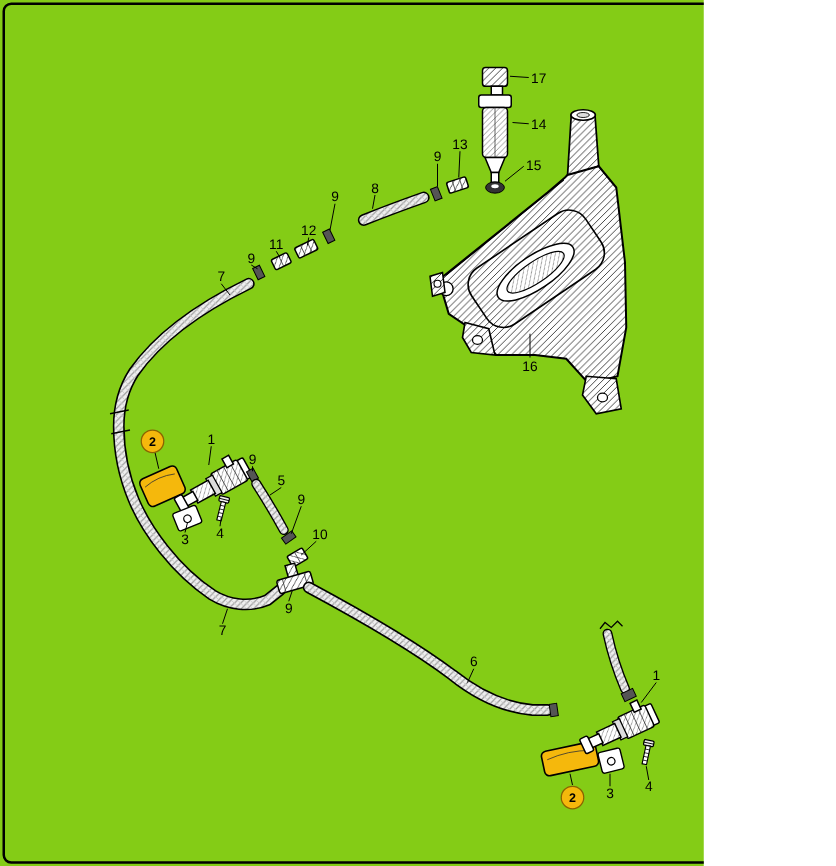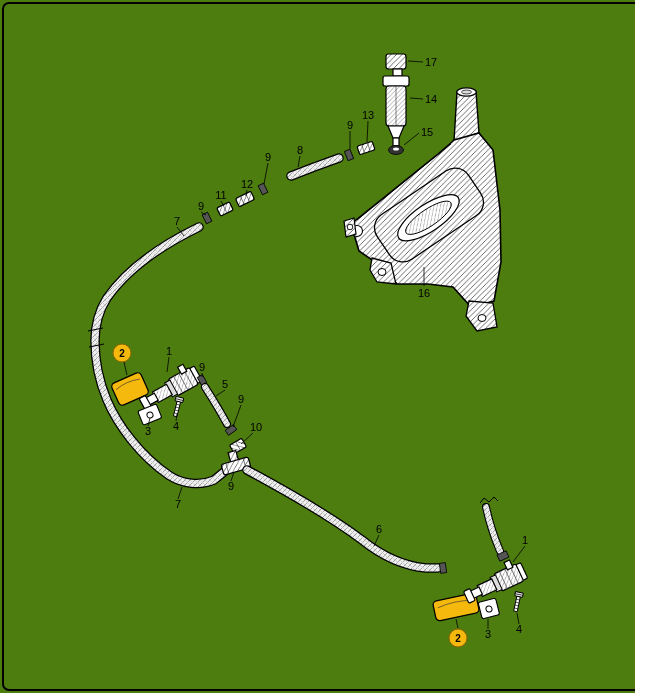--- a/index.html
+++ b/index.html
@@ -1,16 +1,16 @@
 <!DOCTYPE html>
 <html><head>
 <meta charset="utf-8">
 <style>
   html,body { margin:0; padding:0; background:#ffffff; }
-  .stage { width:635px; height:693px; position:relative; background:#4d7c0f; overflow:hidden; }
+  .stage { width:563px; height:693px; position:relative; background:#84cc16; overflow:hidden; }
   svg { display:block; }
   text.callout {
     font-family:"Liberation Sans","DejaVu Sans",sans-serif;
     font-size:11px; fill:#000; text-anchor:middle;
   }
   text.badge-text {
     font-family:"Liberation Sans","DejaVu Sans",sans-serif;
     font-size:10px; font-weight:bold; fill:#000; text-anchor:middle;
   }
   .part { fill:#fff; stroke:#000; stroke-width:1.2; }

